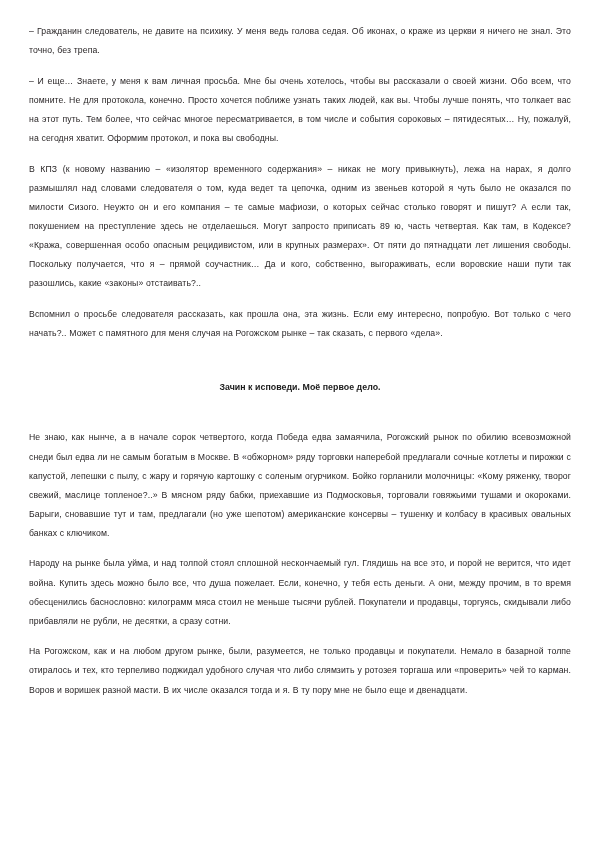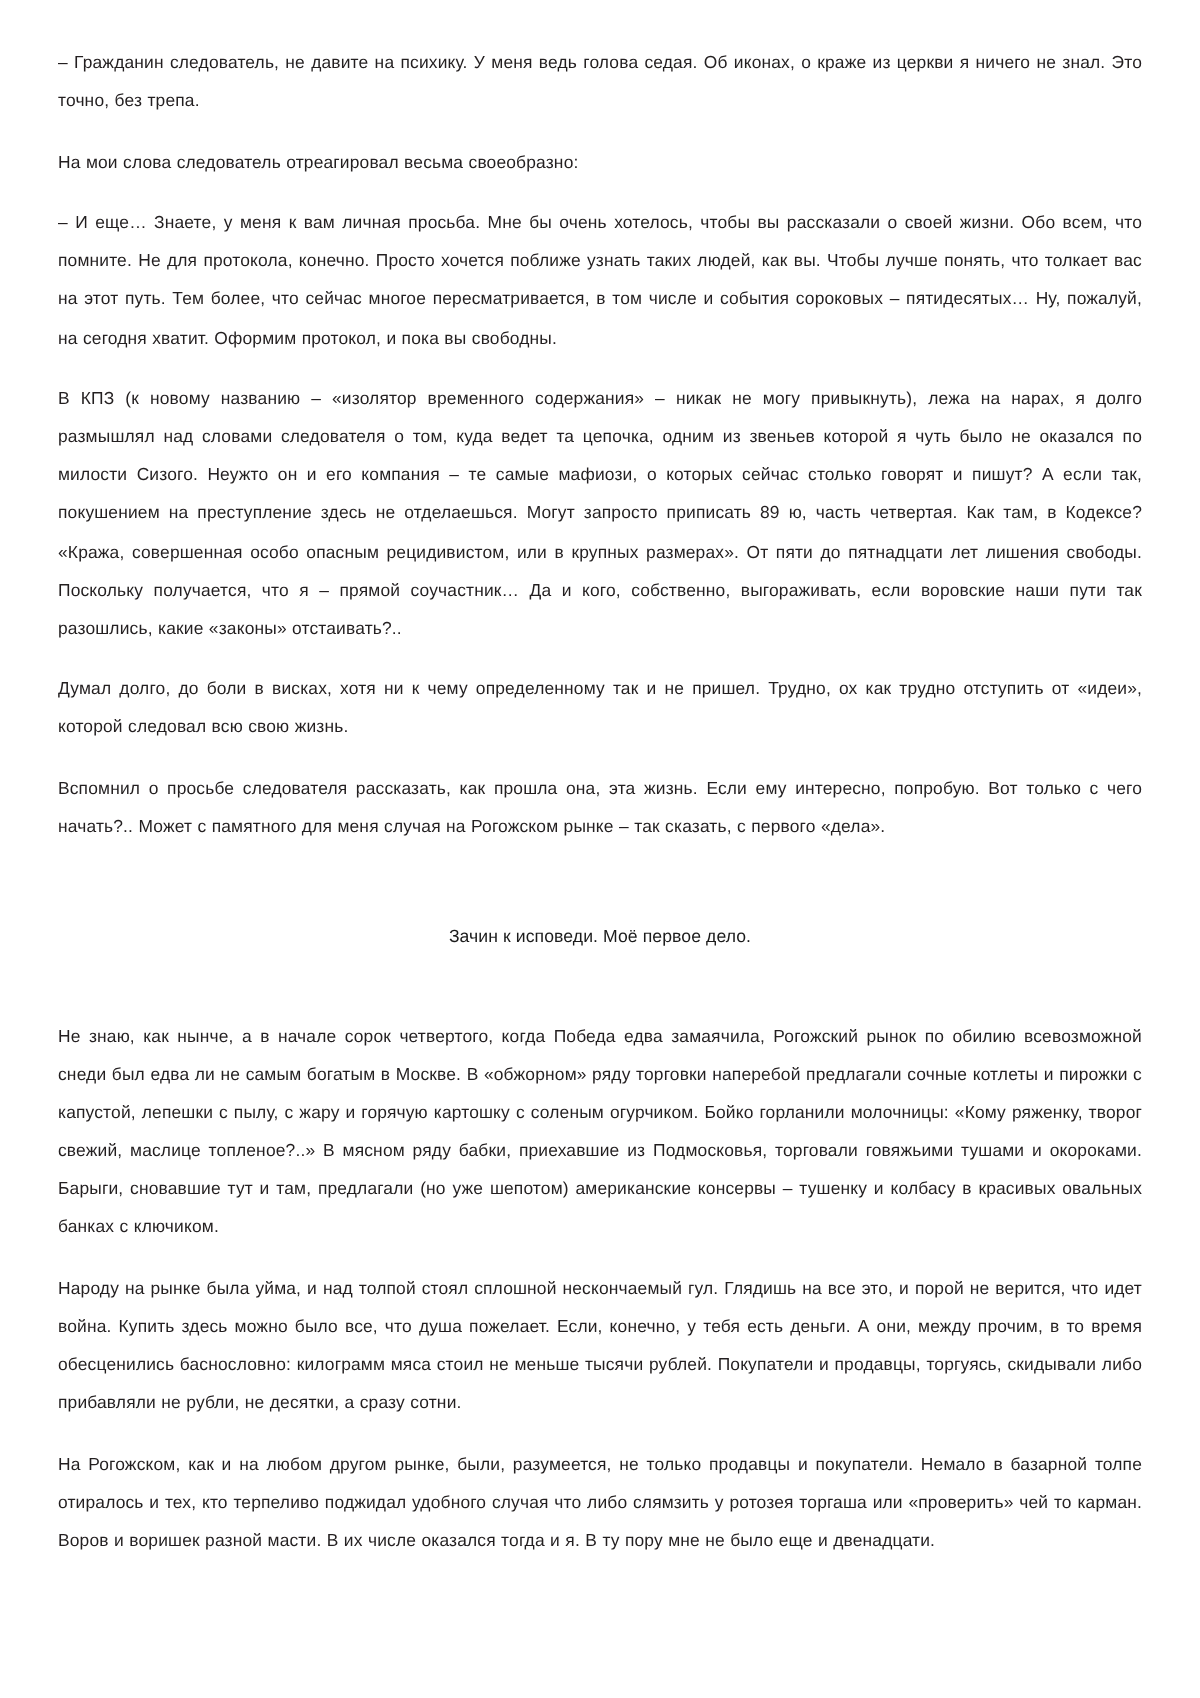--- a/index.html
+++ b/index.html
@@ -37,41 +37,39 @@
     -webkit-font-smoothing: antialiased;
   }
   p.para:last-child {
     margin-bottom: 0;
   }
   h2.section-heading {
     margin: 0;
     padding: 0;
     font-size: 8.8px;
     line-height: 19px;
-    font-weight: normal;
+    font-weight: bold;
     text-align: center;
     color: #1b1b1b;
     letter-spacing: 0.005em;
   }
   .heading-block {
     padding-top: 24px;
     padding-bottom: 31px;
   }
 </style>
 </head>
 <body>
 
 <div class="page">
   <div class="doc-body">
 
     <p class="para">– Гражданин следователь, не давите на психику. У меня ведь голова седая. Об иконах, о краже из церкви я ничего не знал. Это точно, без трепа.</p>
-    <p class="para">На мои слова следователь отреагировал весьма своеобразно:</p>
     <p class="para">– И еще… Знаете, у меня к вам личная просьба. Мне бы очень хотелось, чтобы вы рассказали о своей жизни. Обо всем, что помните. Не для протокола, конечно. Просто хочется поближе узнать таких людей, как вы. Чтобы лучше понять, что толкает вас на этот путь. Тем более, что сейчас многое пересматривается, в том числе и события сороковых – пятидесятых… Ну, пожалуй, на сегодня хватит. Оформим протокол, и пока вы свободны.</p>
     <p class="para">В КПЗ (к новому названию – «изолятор временного содержания» – никак не могу привыкнуть), лежа на нарах, я долго размышлял над словами следователя о том, куда ведет та цепочка, одним из звеньев которой я чуть было не оказался по милости Сизого. Неужто он и его компания – те самые мафиози, о которых сейчас столько говорят и пишут? А если так, покушением на преступление здесь не отделаешься. Могут запросто приписать 89 ю, часть четвертая. Как там, в Кодексе? «Кража, совершенная особо опасным рецидивистом, или в крупных размерах». От пяти до пятнадцати лет лишения свободы. Поскольку получается, что я – прямой соучастник… Да и кого, собственно, выгораживать, если воровские наши пути так разошлись, какие «законы» отстаивать?..</p>
-    <p class="para">Думал долго, до боли в висках, хотя ни к чему определенному так и не пришел. Трудно, ох как трудно отступить от «идеи», которой следовал всю свою жизнь.</p>
     <p class="para">Вспомнил о просьбе следователя рассказать, как прошла она, эта жизнь. Если ему интересно, попробую. Вот только с чего начать?.. Может с памятного для меня случая на Рогожском рынке – так сказать, с первого «дела».</p>
 
     <div class="heading-block">
       <h2 class="section-heading">Зачин к исповеди. Моё первое дело.</h2>
     </div>
 
     <p class="para">Не знаю, как нынче, а в начале сорок четвертого, когда Победа едва замаячила, Рогожский рынок по обилию всевозможной снеди был едва ли не самым богатым в Москве. В «обжорном» ряду торговки наперебой предлагали сочные котлеты и пирожки с капустой, лепешки с пылу, с жару и горячую картошку с соленым огурчиком. Бойко горланили молочницы: «Кому ряженку, творог свежий, маслице топленое?..» В мясном ряду бабки, приехавшие из Подмосковья, торговали говяжьими тушами и окороками. Барыги, сновавшие тут и там, предлагали (но уже шепотом) американские консервы – тушенку и колбасу в красивых овальных банках с ключиком.</p>
     <p class="para">Народу на рынке была уйма, и над толпой стоял сплошной нескончаемый гул. Глядишь на все это, и порой не верится, что идет война. Купить здесь можно было все, что душа пожелает. Если, конечно, у тебя есть деньги. А они, между прочим, в то время обесценились баснословно: килограмм мяса стоил не меньше тысячи рублей. Покупатели и продавцы, торгуясь, скидывали либо прибавляли не рубли, не десятки, а сразу сотни.</p>
     <p class="para">На Рогожском, как и на любом другом рынке, были, разумеется, не только продавцы и покупатели. Немало в базарной толпе отиралось и тех, кто терпеливо поджидал удобного случая что либо слямзить у ротозея торгаша или «проверить» чей то карман. Воров и воришек разной масти. В их числе оказался тогда и я. В ту пору мне не было еще и двенадцати.</p>
 

